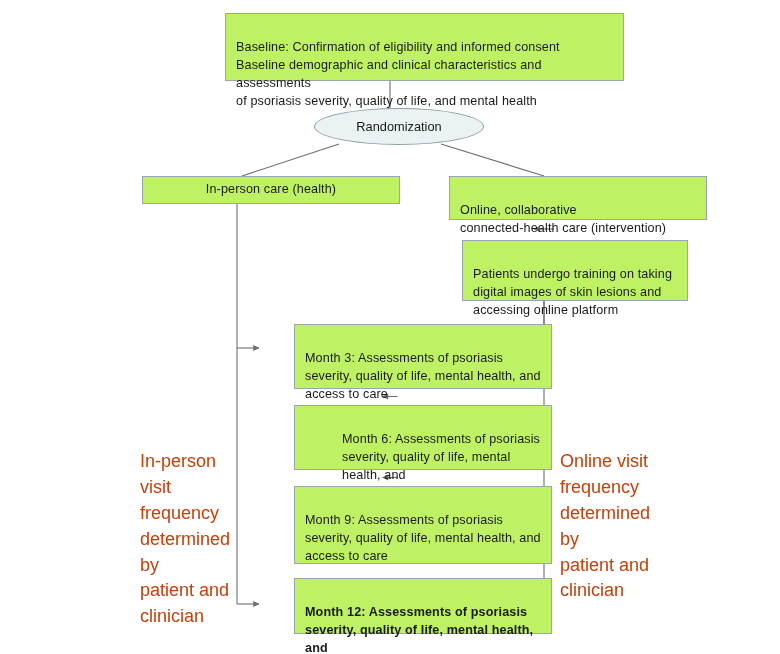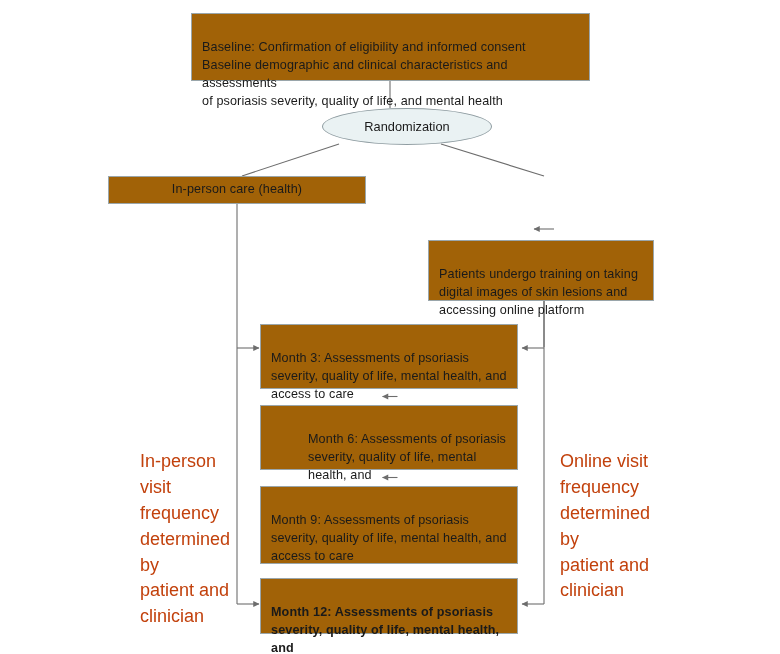--- a/index.html
+++ b/index.html
@@ -25,28 +25,29 @@
     position: absolute;
     left: 0;
     top: 0;
     width: 780px;
     height: 654px;
     pointer-events: none;
   }
   .node {
     position: absolute;
     box-sizing: border-box;
-    background: #a16207;
+    background: #bef264;
     border: 1px solid #9aa6ab;
     font-size: 12.6px;
     line-height: 1.42;
     color: #1a1a1a;
     padding: 7px 10px 8px 10px;
     white-space: pre-line;
     letter-spacing: 0.01em;
+    margin-left: 34px;
   }
   .node.centered {
     text-align: center;
     display: flex;
     align-items: center;
     justify-content: center;
     padding: 4px 8px;
   }
   .ellipse {
     position: absolute;
@@ -111,28 +112,32 @@
 
     <line x1="390" y1="551" x2="390" y2="566" stroke="#6d6d6d" stroke-width="1.1" marker-end="url(#arrow-head)" transform="rotate(90 390 558.5)"></line>
   </svg>
 
   <div class="node" style="left:191px; top:13px; width:399px; height:68px;">
     <span>Baseline: Confirmation of eligibility and informed consent
 Baseline demographic and clinical characteristics and assessments
 of psoriasis severity, quality of life, and mental health</span>
   </div>
 
-  <div class="ellipse" style="left:322px; top:108px; width:170px; height:37px;text-align:right;">
+  <div class="ellipse" style="left:314px; top:108px; width:170px; height:37px;text-align:right;">
     <span>Randomization</span>
   </div>
 
   <div class="node centered" style="left:108px; top:176px; width:258px; height:28px;">
     <span>In-person care (health)</span>
   </div>
 
+  <div class="node" style="left:415px; top:176px; width:258px; height:44px;">
+    <span>Online, collaborative
+connected-health care (intervention)</span>
+  </div>
 
   <div class="node" style="left:428px; top:240px; width:226px; height:61px;">
     <span>Patients undergo training on taking
 digital images of skin lesions and
 accessing online platform</span>
   </div>
 
   <div class="node" style="left:260px; top:324px; width:258px; height:65px;">
     <span>Month 3: Assessments of psoriasis
 severity, quality of life, mental health, and

